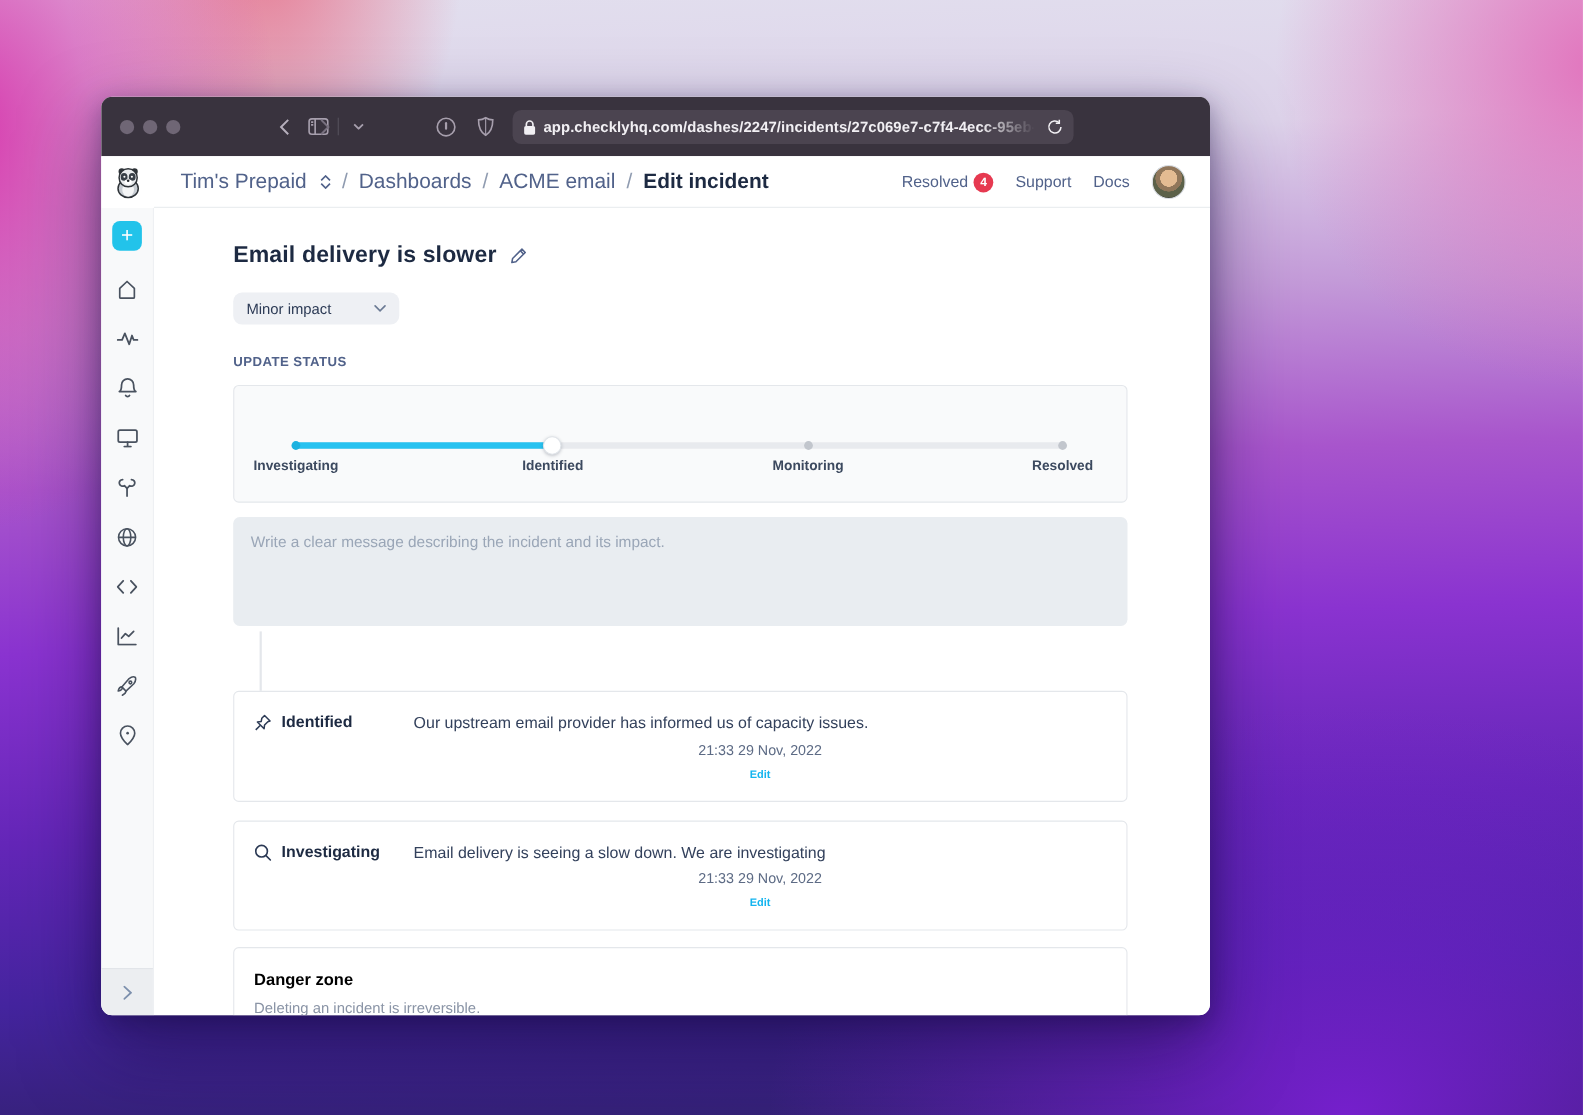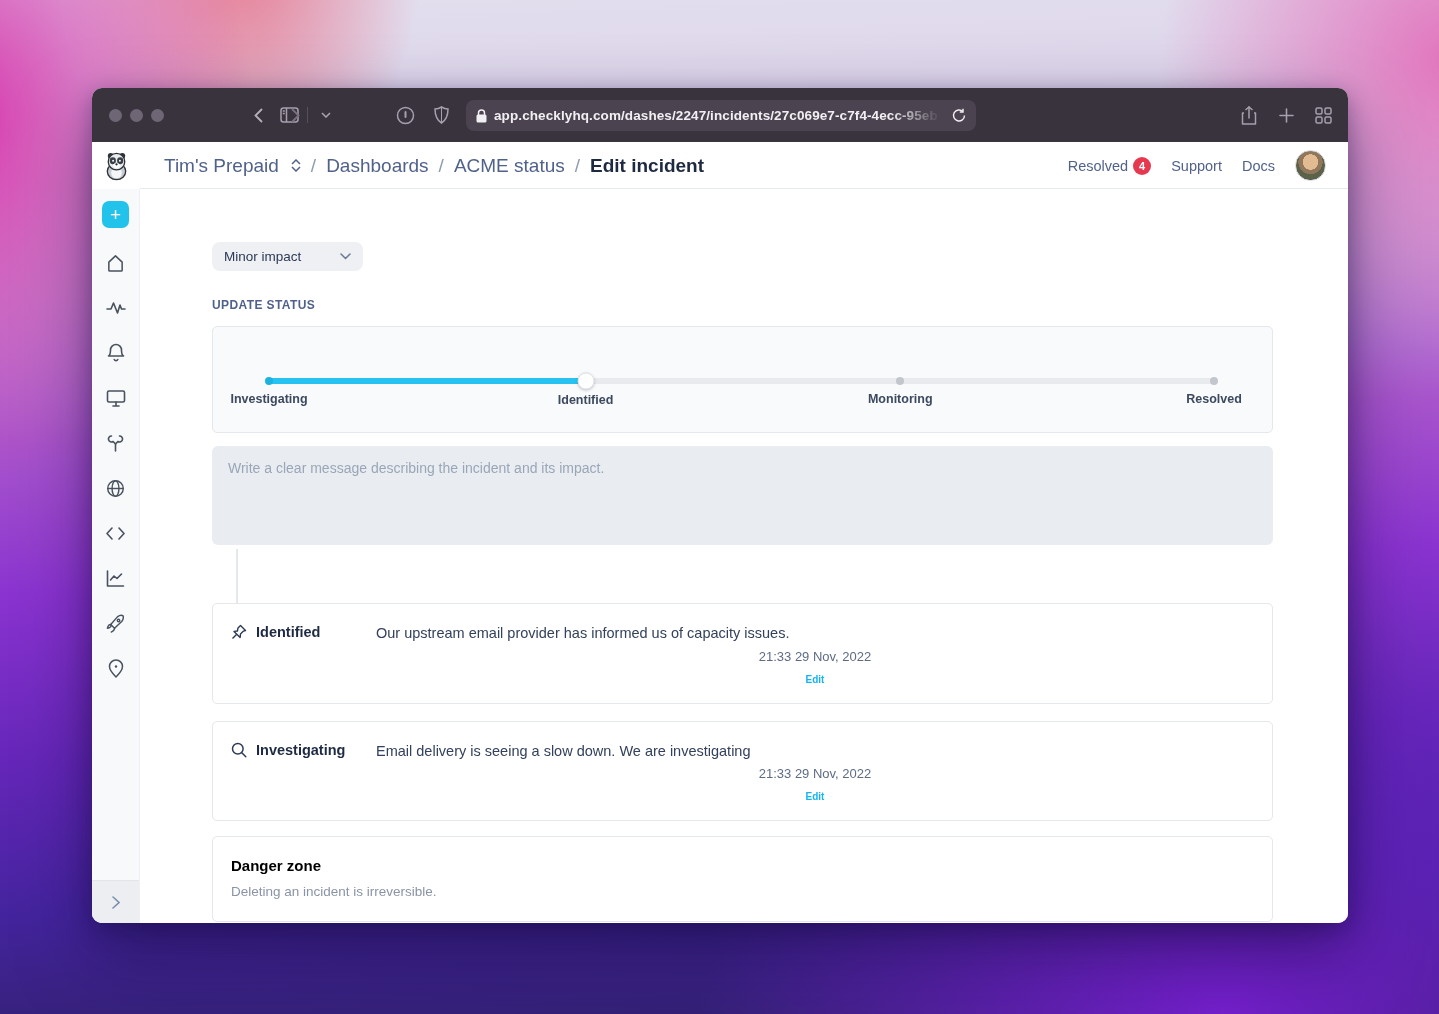--- a/index.html
+++ b/index.html
@@ -10,21 +10,21 @@
     background:
       radial-gradient(ellipse 420px 520px at -40px 120px, rgba(214,44,168,.95) 0%, rgba(214,44,168,0) 70%),
       radial-gradient(ellipse 260px 420px at 240px -60px, rgba(232,100,126,.85) 0%, rgba(232,100,126,0) 70%),
       radial-gradient(ellipse 420px 420px at 101% 60px, rgba(226,105,184,.9) 0%, rgba(226,105,184,0) 70%),
       radial-gradient(ellipse 700px 500px at 85% 100%, rgba(124,31,214,.9) 0%, rgba(124,31,214,0) 75%),
       linear-gradient(178deg, #e2dfee 0%, #ddd3ea 14%, #c39ad8 28%, #a855cc 42%, #8a33d0 56%, #6426b8 72%, #44249e 86%, #31206e 100%);
   }
 
   
   .window {
-    position:absolute; left:92px; top:88px; width:1256px; height:835px;
+    position:absolute; left:92px; top:88px; width:1008px; height:835px;
     border-radius:10px; overflow:hidden;
     box-shadow: 0 30px 70px rgba(20,10,60,.5), 0 6px 22px rgba(20,10,60,.35);
     background:#fff;
     display:flex; flex-direction:column;
   }
   .titlebar {
     height:54px; background:#39333e; flex:0 0 auto; position:relative;
     color:#a79fad;
   }
   .traffic { position:absolute; top:21px; left:17px; display:flex; gap:8px; }
@@ -260,21 +260,21 @@
         <svg width="10" height="6" viewBox="0 0 10 6" fill="none" stroke="currentColor" stroke-width="1.5">
             <path d="M1 5l4-4 4 4"></path>
           </svg>
         <svg width="10" height="6" viewBox="0 0 10 6" fill="none" stroke="currentColor" stroke-width="1.5">
             <path d="M1 1l4 4 4-4"></path>
           </svg>
       </span>
       <span class="sep">/</span>
       <span class="link">Dashboards</span>
       <span class="sep">/</span>
-      <span class="link">ACME status</span>
+      <span class="link">ACME email</span>
       <span class="sep">/</span>
       <span class="current">Edit incident</span>
     </div>
     <div class="hdr-right">
       <span style="display:flex;align-items:center">
         <span>Resolved</span>
         <span class="badge">4</span>
       </span>
       <span>Support</span>
       <span>Docs</span>
@@ -348,20 +348,29 @@
 
       <div class="sidebar-footer">
         <svg width="8" height="13" viewBox="0 0 8 13" fill="none" stroke="currentColor" stroke-width="1.6" stroke-linecap="round">
             <path d="M1 1l6 5.5L1 12"></path>
           </svg>
       </div>
     </div>
 
     <div class="main">
 
+      <div class="page-title-row">
+        <span class="page-title">Email delivery is slower</span>
+        <span class="edit-pencil">
+          <svg width="17" height="17" viewBox="0 0 17 17" fill="none" stroke="currentColor" stroke-width="1.4" stroke-linejoin="round">
+            <path d="M11.5 2.5l3 3L6 14l-3.7.7L3 11z"></path>
+              <path d="M10 4l3 3"></path>
+          </svg>
+        </span>
+      </div>
 
       <div class="impact-select">
         <span>Minor impact</span>
         <span class="chev">
           <svg width="11" height="7" viewBox="0 0 11 7" fill="none" stroke="currentColor" stroke-width="1.5" stroke-linecap="round">
               <path d="M1 1l4.5 4.5L10 1"></path>
             </svg>
         </span>
       </div>
 

